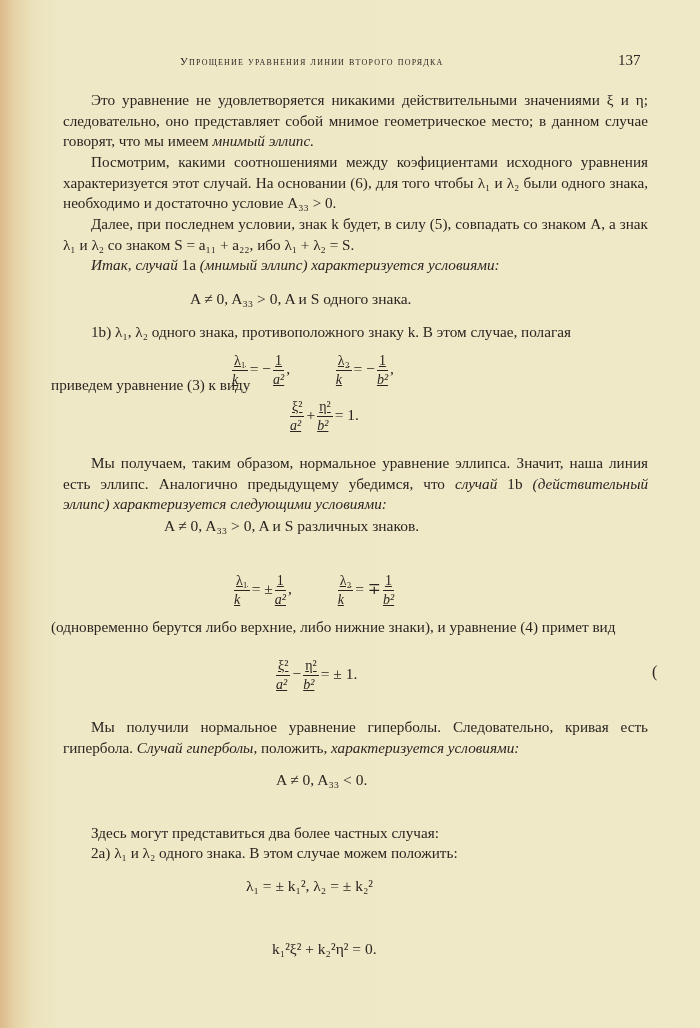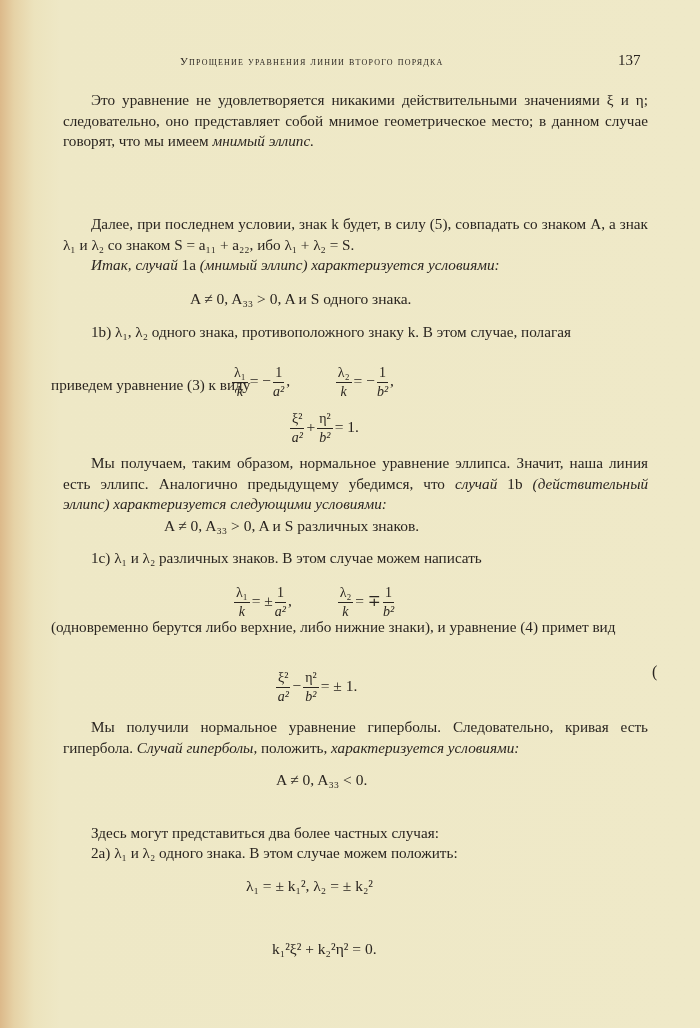--- a/index.html
+++ b/index.html
@@ -21,37 +21,38 @@
     font-size: 15.2px; line-height: 20.5px; text-align: justify;
     text-align-last: left;
   }
   .ind { text-indent: 28px; margin-left: 12px; }
   .it { font-style: italic; }
   .sp { letter-spacing: 3px; }
   .fm {
     position: absolute; font-size: 15.5px; white-space: nowrap;
     font-family: "Liberation Serif", "DejaVu Serif", serif;
   }
-  .frac { display: inline-block; vertical-align: middle; text-align: center; margin: 12px 2px; }
+  .frac { display: inline-block; vertical-align: middle; margin: 0 2px; text-decoration: underline; }
   .frac .num { display: block; border-bottom: 1px solid #2a2520; padding: 0 2px; line-height: 18px; font-size: 14px; }
   .frac .den { display: block; line-height: 18px; font-size: 14px; }
   .mark { position: absolute; left: 648px; top: 663px; font-size: 16px; }
 </style>
 </head>
 <body>
 
 <div class="page">
   <div class="header">Упрощение уравнения линии второго порядка</div>
   <div class="pagenum">137</div>
 
   <div class="para ind" style="top:90px">
     <span>Это уравнение не удовлетворяется никакими действительными значениями ξ и η; следовательно, оно представляет собой мнимое геометрическое место; в данном случае говорят, что мы имеем</span>
     <span class="it">мнимый эллипс.</span>
   </div>
 
+  <div class="para ind" style="top:152px">Посмотрим, какими соотношениями между коэфициентами исходного уравнения характеризуется этот случай. На основании (6), для того чтобы λ₁ и λ₂ были одного знака, необходимо и достаточно условие A₃₃ &gt; 0.</div>
   <div class="para ind" style="top:214px">Далее, при последнем условии, знак k будет, в силу (5), совпадать со знаком A, а знак λ₁ и λ₂ со знаком S = a₁₁ + a₂₂, ибо λ₁ + λ₂ = S.</div>
 
   <div class="para ind" style="top:255px">
     <span class="it">Итак, случай</span>
     <span>1a</span>
     <span class="it">(мнимый эллипс) характеризуется условиями:</span>
   </div>
 
   <div class="fm" style="top:290px;left:186px">A ≠ 0, A₃₃ &gt; 0, A и S одного знака.</div>
 
@@ -71,21 +72,20 @@
 
   <div class="para ind" style="top:453px">
     <span>Мы получаем, таким образом, нормальное уравнение эллипса. Значит, наша линия есть эллипс. Аналогично предыдущему убедимся, что</span>
     <span class="it">случай</span>
     <span>1b</span>
     <span class="it">(действительный эллипс) характеризуется следующими условиями:</span>
   </div>
 
   <div class="fm" style="top:517px;left:160px">A ≠ 0,  A₃₃ &gt; 0,  A и S различных знаков.</div>
 
-  <div class="para ind" style="top:548px">1c) λ₁ и λ₂ различных знаков. В этом случае можем написать</div>
 
   <div class="fm" style="top:572px;left:228px">
     <span class="frac"><span class="num">λ₁</span><span class="den it">k</span></span><span>= ±</span><span class="frac"><span class="num">1</span><span class="den it">a²</span></span>,
     <span style="display:inline-block;width:36px"></span>
     <span class="frac"><span class="num">λ₂</span><span class="den it">k</span></span><span>= ∓</span><span class="frac"><span class="num">1</span><span class="den it">b²</span></span>
   </div>
 
   <div class="para" style="top:617px">(одновременно берутся либо верхние, либо нижние знаки), и уравнение (4) примет вид</div>
 
   <div class="fm" style="top:657px;left:270px">

